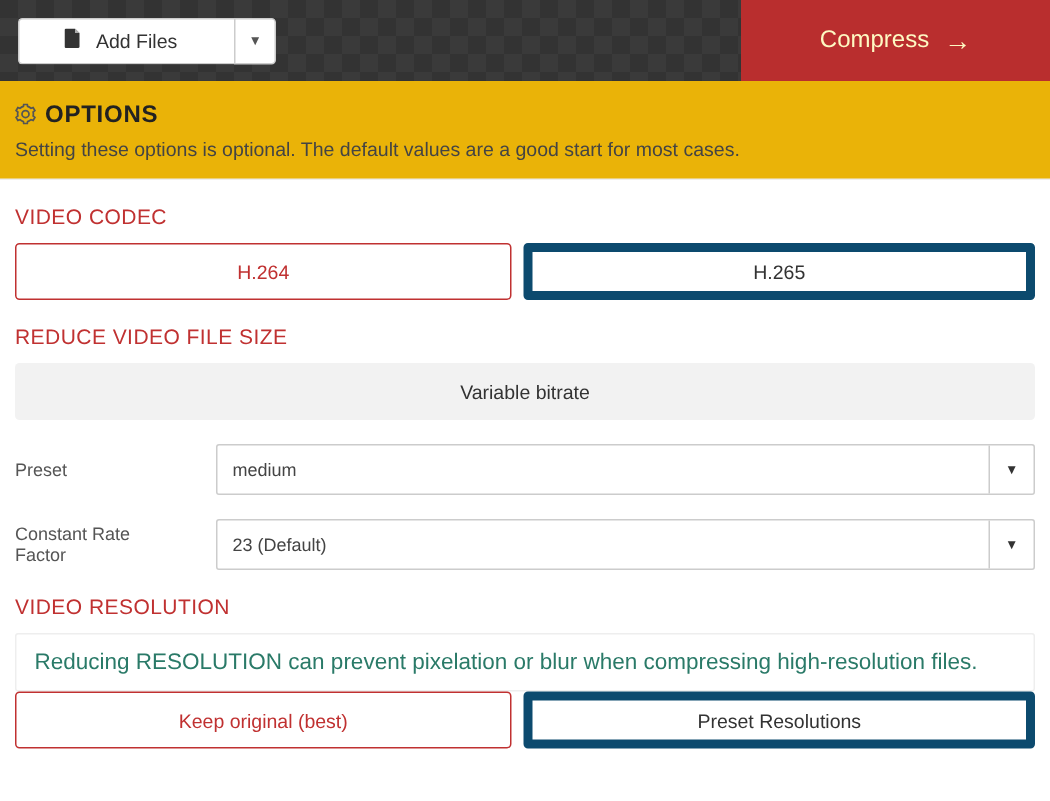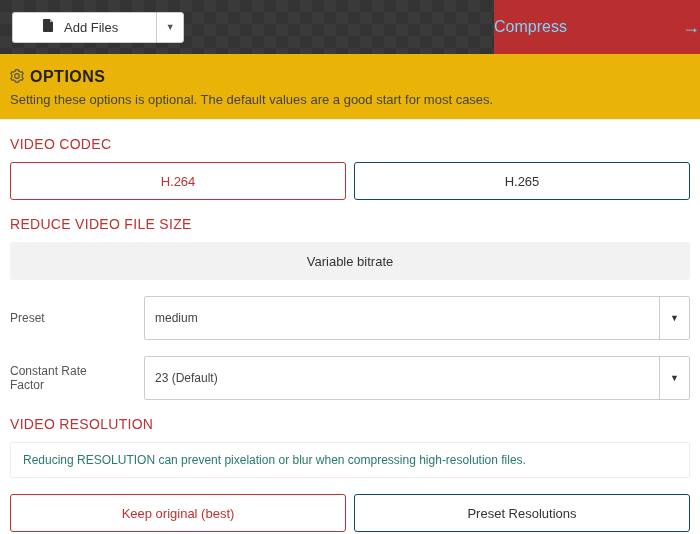--- a/index.html
+++ b/index.html
@@ -41,26 +41,26 @@
   display: flex;
   align-items: center;
   justify-content: center;
   cursor: pointer;
 }
 .compress-btn {
   margin-left: auto;
   width: 206px;
   height: 100%;
   background: #b92e2e;
-  color: #7dd3fc;
+  color: #fef9c3;
   border: none;
   font-size: 16px;
   display: flex;
   align-items: center;
-  justify-content: space-between;
+  justify-content: center;
   gap: 10px;
   cursor: pointer;
 }
 .compress-btn .arrow { font-size: 18px; }
 
 .options-panel { padding: 14px 10px 0 10px; background: #eab308; border-bottom: 1px solid #eee; }
 .options-header { display: flex; align-items: center; gap: 6px; color: #222; }
 .options-header .gear { font-size: 14px; color: #555; }
 .options-header h2 { font-size: 16px; font-weight: 700; letter-spacing: 0.5px; }
 .options-desc { font-size: 13px; color: #444; margin: 6px 0 12px 0; }
@@ -82,29 +82,29 @@
   color: #333;
   border: 1px solid transparent;
 }
 .seg.selected-red {
   background: #fff;
   border: 1px solid #c03131;
   color: #c03131;
 }
 .seg.selected-gray {
   background: #fff;
-  border: 1px solid #0c4a6e;
+  border: 6px solid #0c4a6e;
   color: #333;
 }
 
 .form-row { display: flex; align-items: center; margin: 16px 0 8px 0; gap: 24px; }
 .form-label { width: 110px; font-size: 12px; color: #555; }
 .select {
   flex: 1;
-  height: 44px;
+  height: 34px;
   border: 1px solid #ccc;
   border-radius: 2px;
   background: #fff;
   display: flex;
   align-items: center;
   padding: 0 10px;
   font-size: 12px;
   color: #444;
   position: relative;
   cursor: pointer;
@@ -118,24 +118,23 @@
   align-items: center;
   justify-content: center;
   font-size: 9px;
   color: #333;
 }
 
 .hint-box {
   border: 1px solid #eee;
   background: #fff;
   padding: 10px 12px;
-  font-size: 12px;
+  font-size: 15px;
   color: #2a7a68;
   border-radius: 2px;
-  margin-bottom: 16px;
 }
 </style>
 </head>
 <body>
 
 <div class="top-bar">
   <div class="add-files-wrap">
     <button class="add-files-btn">
       <span class="file-icon">
         <svg width="11" height="13" viewBox="0 0 11 13">

